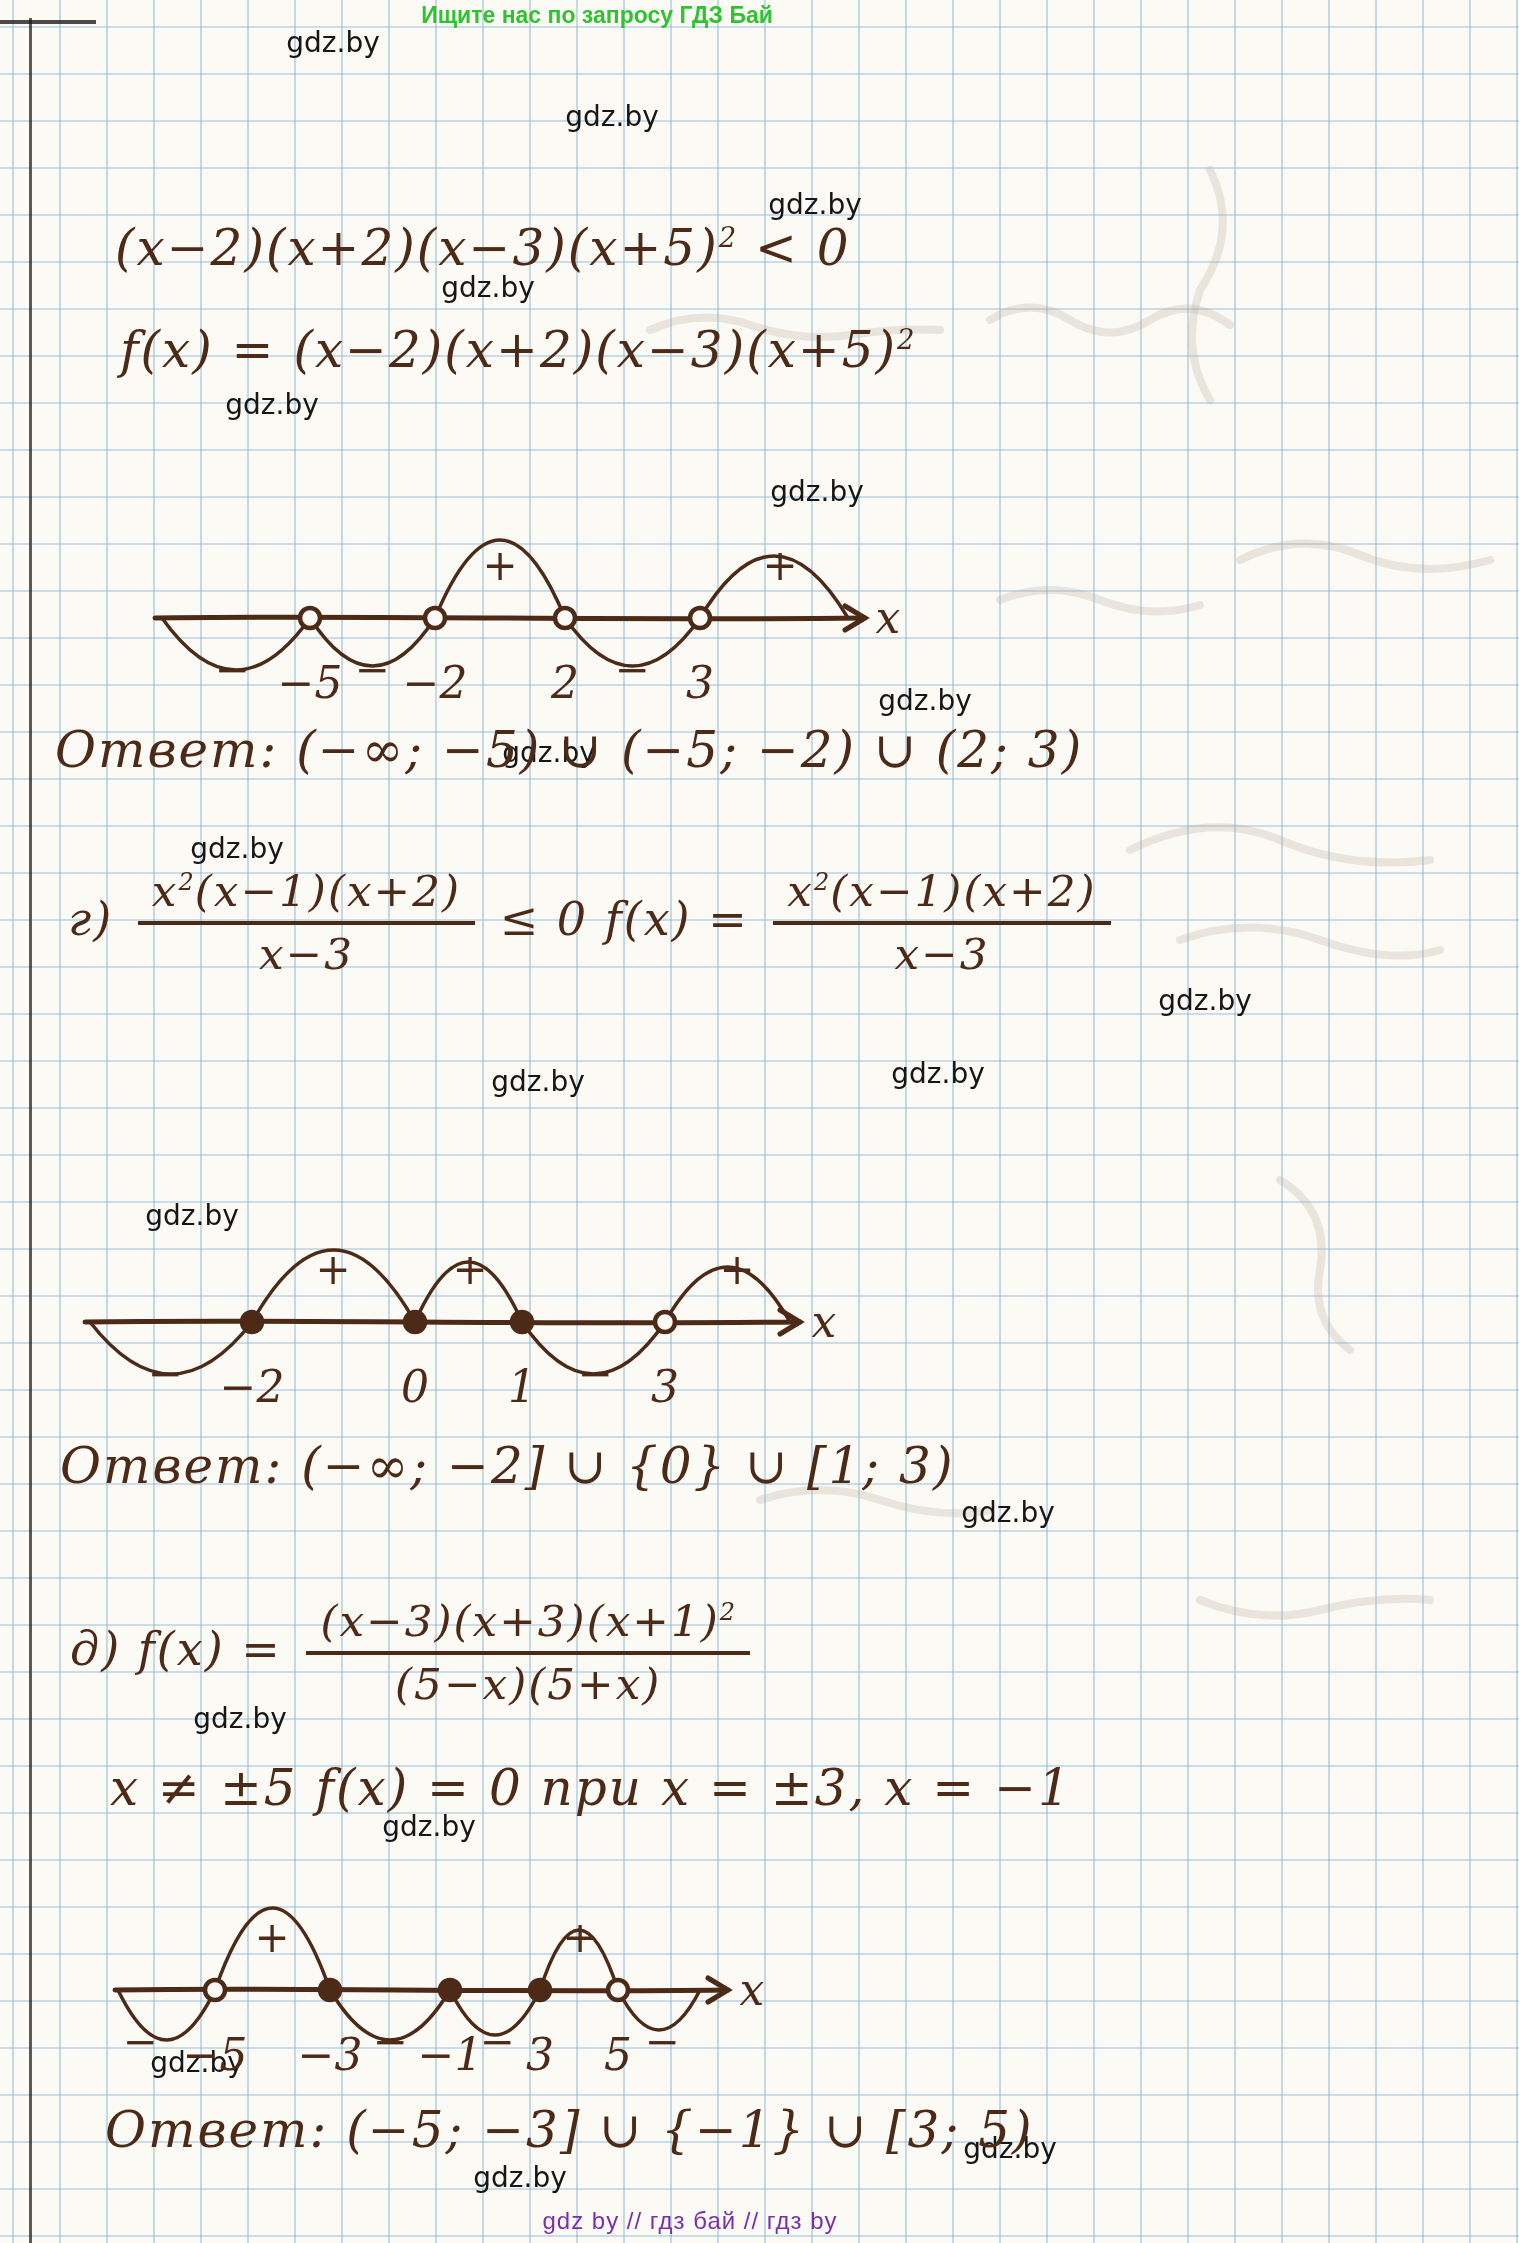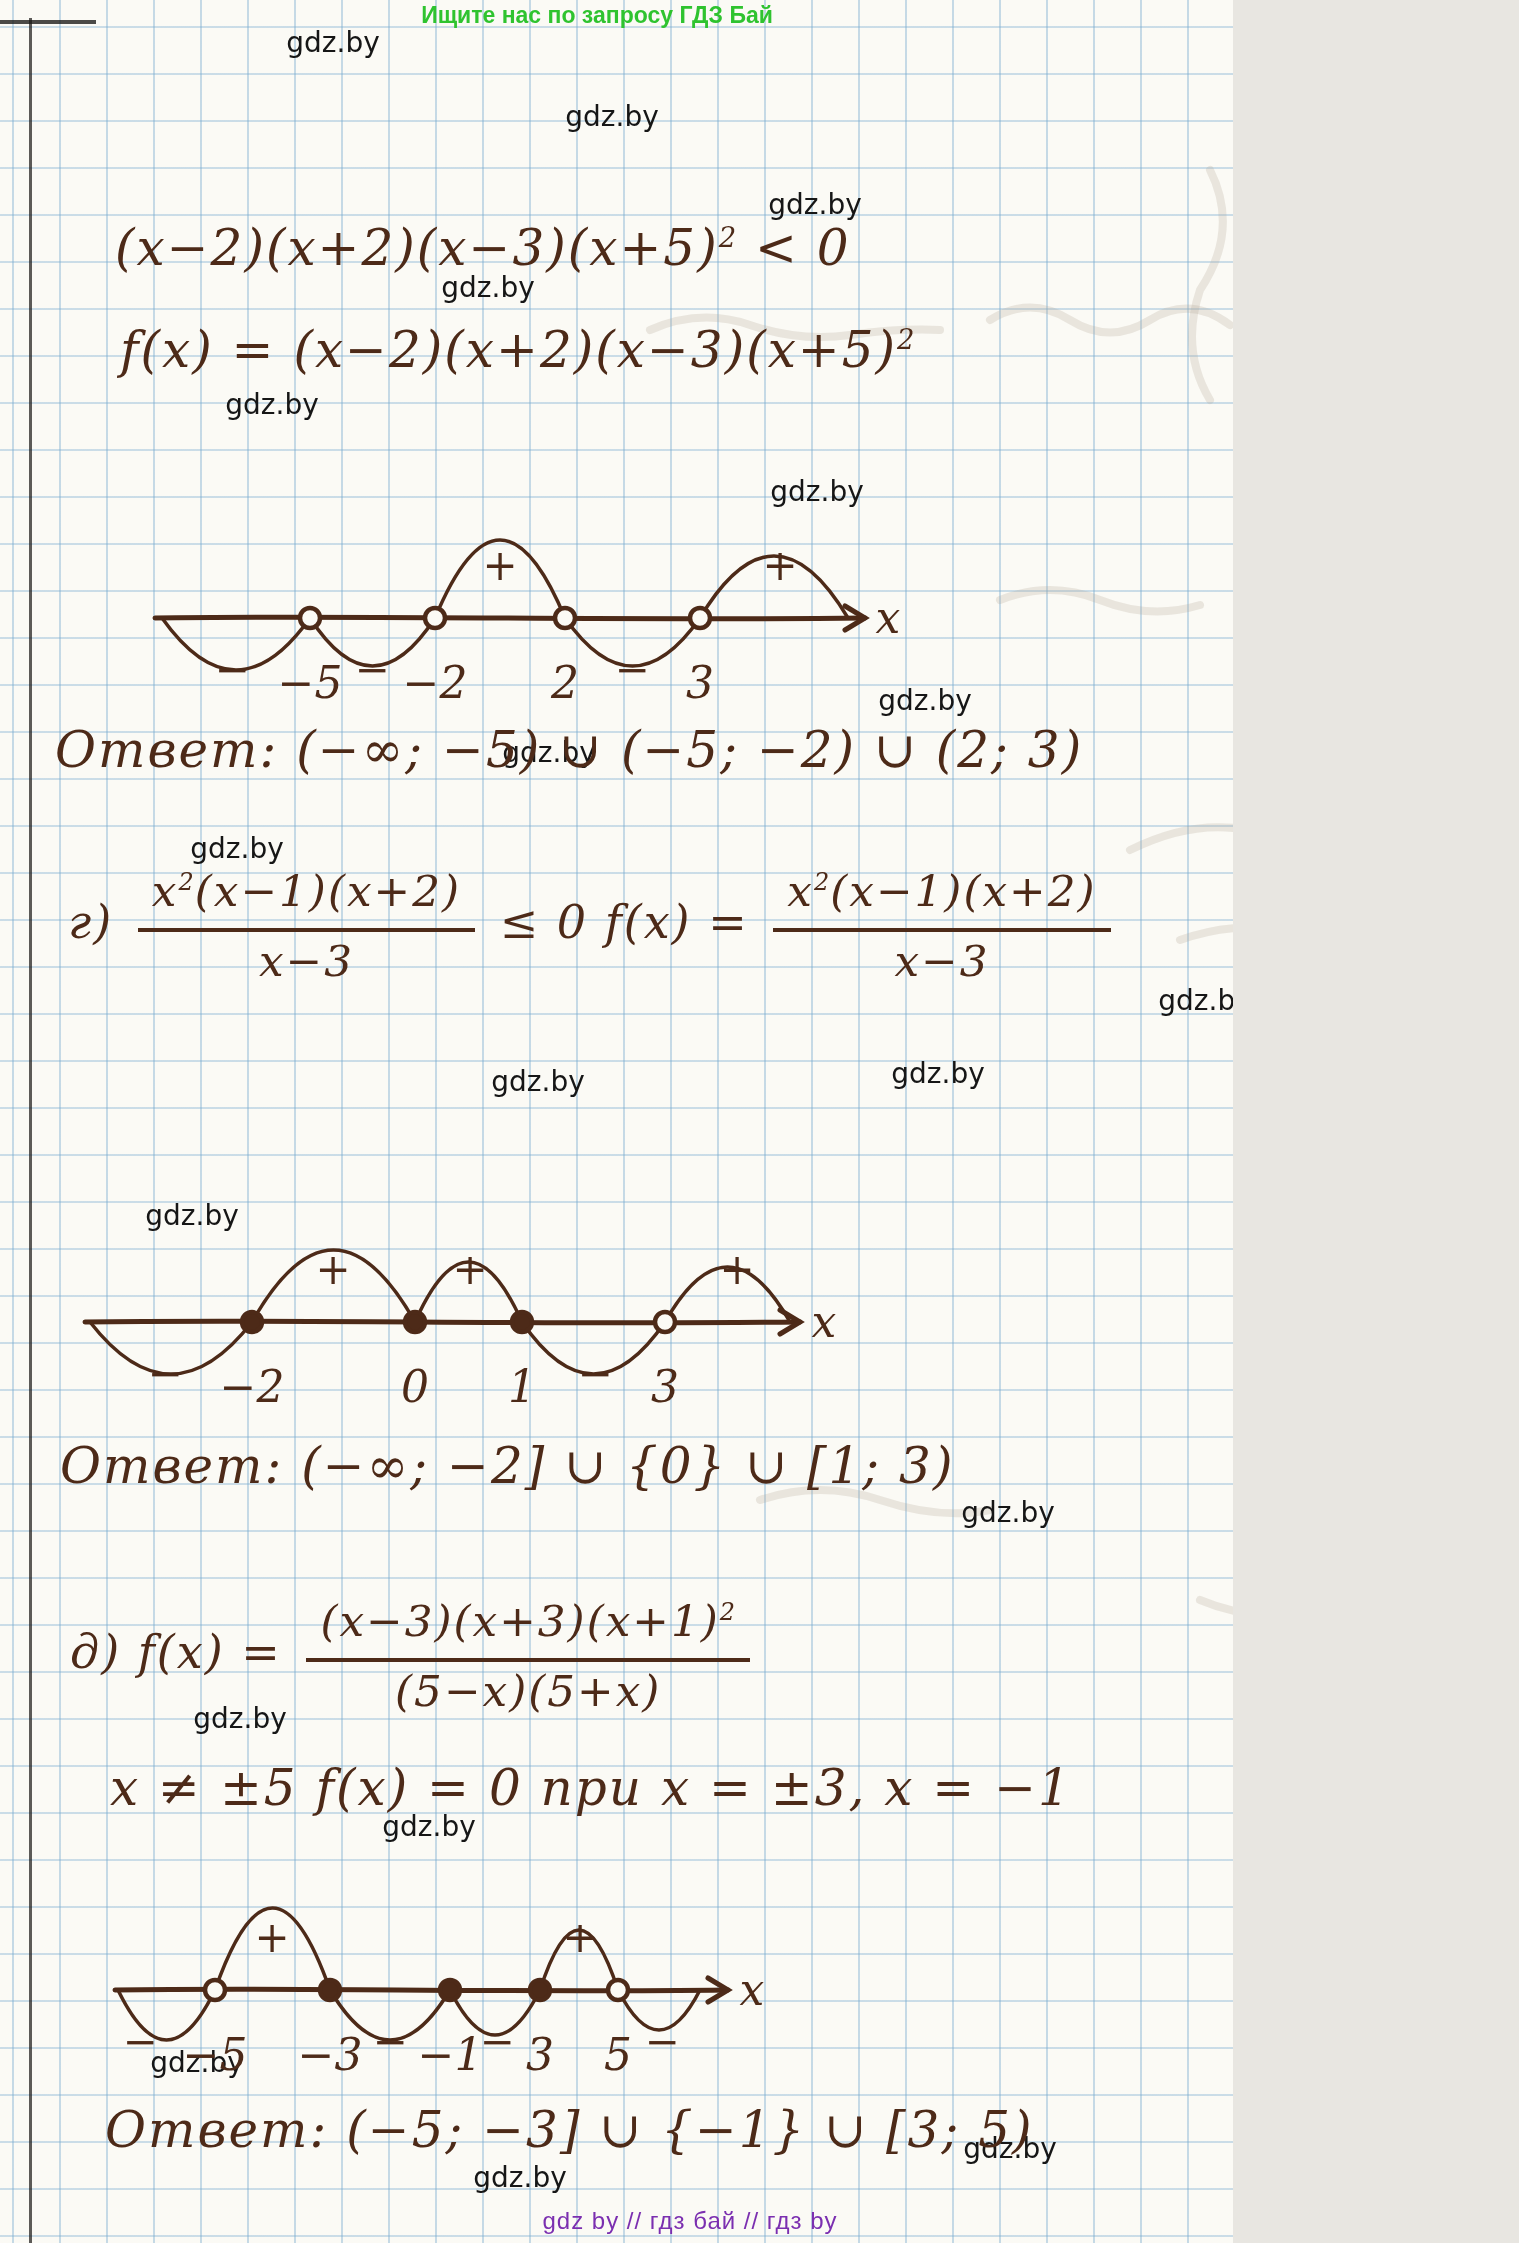--- a/index.html
+++ b/index.html
@@ -1,17 +1,17 @@
 <!DOCTYPE html>
 <html><head>
 <meta charset="utf-8">
 <style>
   html,body{margin:0;padding:0;background:#e8e6e1;}
   .page{
-    position:relative;width:1233px;height:2243px;overflow:hidden;
+    position:relative;width:1519px;height:2243px;overflow:hidden;
     background-color:#fbfaf5;
     background-image:
       linear-gradient(to right, rgba(122,172,208,.42) 1.5px, transparent 1.5px),
       linear-gradient(to bottom, rgba(122,172,208,.38) 1.5px, transparent 1.5px);
     background-size:47px 47px;
     background-position:12px 26px;
     font-family:"Liberation Sans",sans-serif;
   }
   .header-banner{
     position:absolute;top:2px;left:597px;transform:translateX(-50%);
@@ -28,21 +28,21 @@
     font-size:28px;color:#161616;white-space:nowrap;
     font-family:"DejaVu Sans",sans-serif;
   }
   .mathline{
     position:absolute;white-space:nowrap;line-height:1.15;
     font-family:"DejaVu Serif",serif;font-style:italic;
     letter-spacing:2px;
   }
   .mathline sup{font-size:55%;letter-spacing:1px;}
   .frac{display:inline-block;vertical-align:middle;text-align:center;margin:0 8px;font-size:.95em;}
-  .frac .num{display:block;padding:0 14px 12px;}
+  .frac .num{display:block;padding:0 14px 5px;}
   .frac .den{display:block;padding:4px 14px 0;}
   .numberline{position:absolute;left:0;}
   .ghost-layer{position:absolute;left:0;top:0;}
   .margin-line{position:absolute;left:29px;top:18px;width:3px;height:2225px;background:rgba(30,28,26,.72);}
   .top-edge-mark{position:absolute;left:0;top:20px;width:96px;height:4px;background:rgba(25,24,22,.78);}
 </style>
 </head>
 <body>
 
 <div class="page" id="page">

